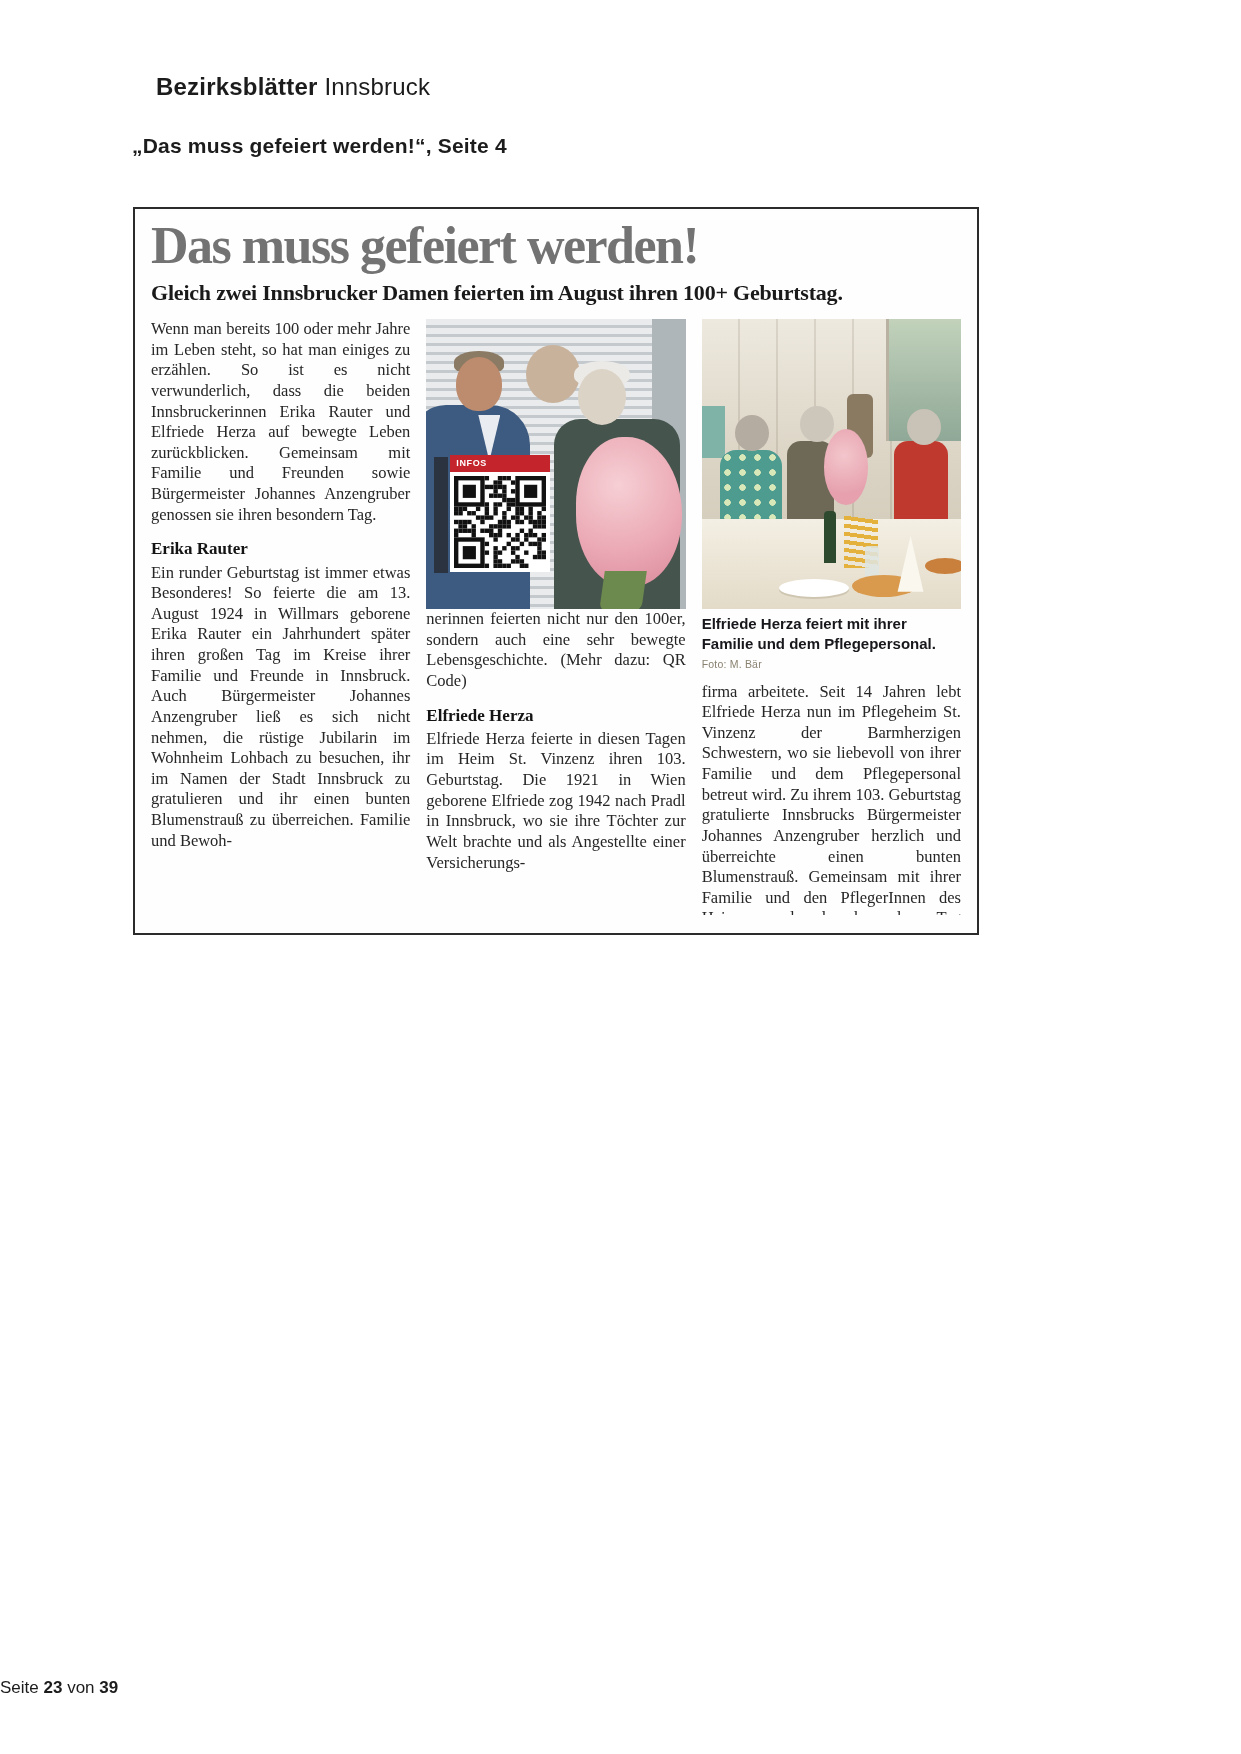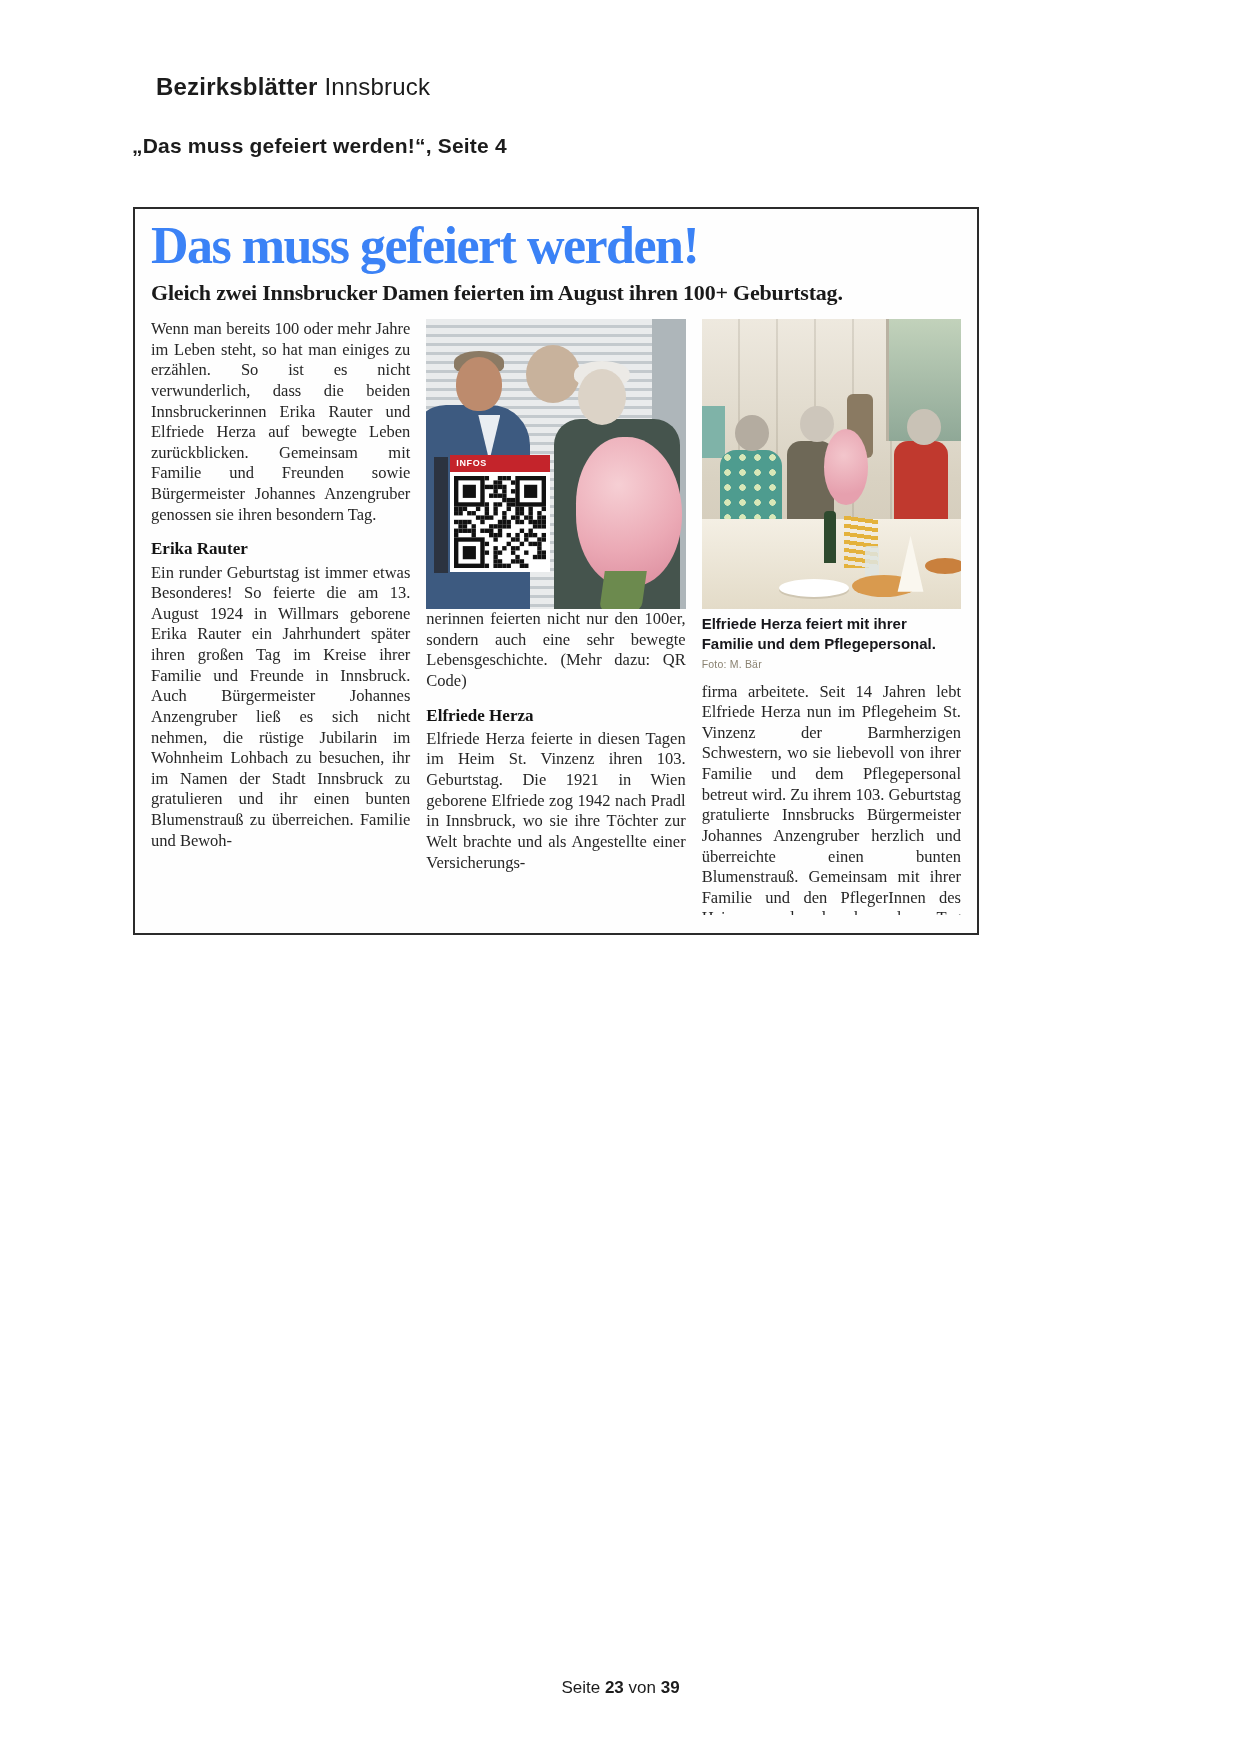--- a/index.html
+++ b/index.html
@@ -11,21 +11,21 @@
   .brand b{font-weight:bold;}
   .refline{position:absolute;left:132px;top:134px;font-size:21px;font-weight:bold;letter-spacing:.2px;}
 
   .clip{
     position:absolute;left:133px;top:207px;width:846px;height:728px;
     border:2px solid #2b2b2b;box-sizing:border-box;background:#fefefe;
     padding:10px 16px 8px 16px;overflow:hidden;
   }
   .headline{
     font-family:"Liberation Serif",serif;font-weight:bold;font-size:52px;
-    letter-spacing:-1.5px;color:#3b82f6;line-height:1.04;margin:0;
+    letter-spacing:-1.5px;color:#737373;line-height:1.04;margin:0;
   }
   .subhead{
     font-family:"Liberation Serif",serif;font-weight:bold;font-size:22px;
     color:#1a1a1a;margin:7px 0 0 0;letter-spacing:-.2px;
   }
   .cols{display:flex;gap:16px;margin-top:13px;height:596px;overflow:hidden;}
   .col{
     flex:1;min-width:0;font-family:"Liberation Serif",serif;font-size:16.5px;
     line-height:1.25;text-align:justify;color:#262626;
   }
@@ -88,21 +88,21 @@
   .ph2-table{position:absolute;left:0;bottom:0;width:100%;height:31%;background:linear-gradient(180deg,#f4efe4,#e3dbc8);}
   .ph2-sticks{position:absolute;left:55%;bottom:14%;width:34px;height:52px;background:repeating-linear-gradient(8deg,#e4b23c 0 4px,transparent 4px 8px);}
   .ph2-bottle{position:absolute;left:47%;bottom:16%;width:12px;height:52px;background:#2e4a2e;border-radius:4px 4px 0 0;}
   .ph2-glass1{position:absolute;left:63%;bottom:10%;width:14px;height:34px;background:#dfe5e2;opacity:.85;border-radius:2px;}
   .ph2-cone{position:absolute;left:74%;bottom:6%;width:34px;height:56px;background:#faf7ef;clip-path:polygon(50% 0,88% 100%,12% 100%);}
   .ph2-food1{position:absolute;left:58%;bottom:4%;width:64px;height:22px;background:#d99a4e;border-radius:50%;}
   .ph2-food2{position:absolute;left:86%;bottom:12%;width:40px;height:16px;background:#c9803d;border-radius:50%;}
   .ph2-plate{position:absolute;left:30%;bottom:4%;width:70px;height:18px;background:#ffffff;border-radius:50%;box-shadow:0 2px 0 #cfc6b2;}
 
   .footer{
-    position:absolute;left:0;top:1678px;width:100%;text-align:center;
+    position:absolute;left:0;top:1678px;width:100%;
     font-size:17px;color:#1c1c1c;
   }
   .footer b{font-weight:bold;}
 </style>
 </head>
 <body>
 
 <div class="brand">
   <b>Bezirksblätter</b>
   <span>Innsbruck</span>

